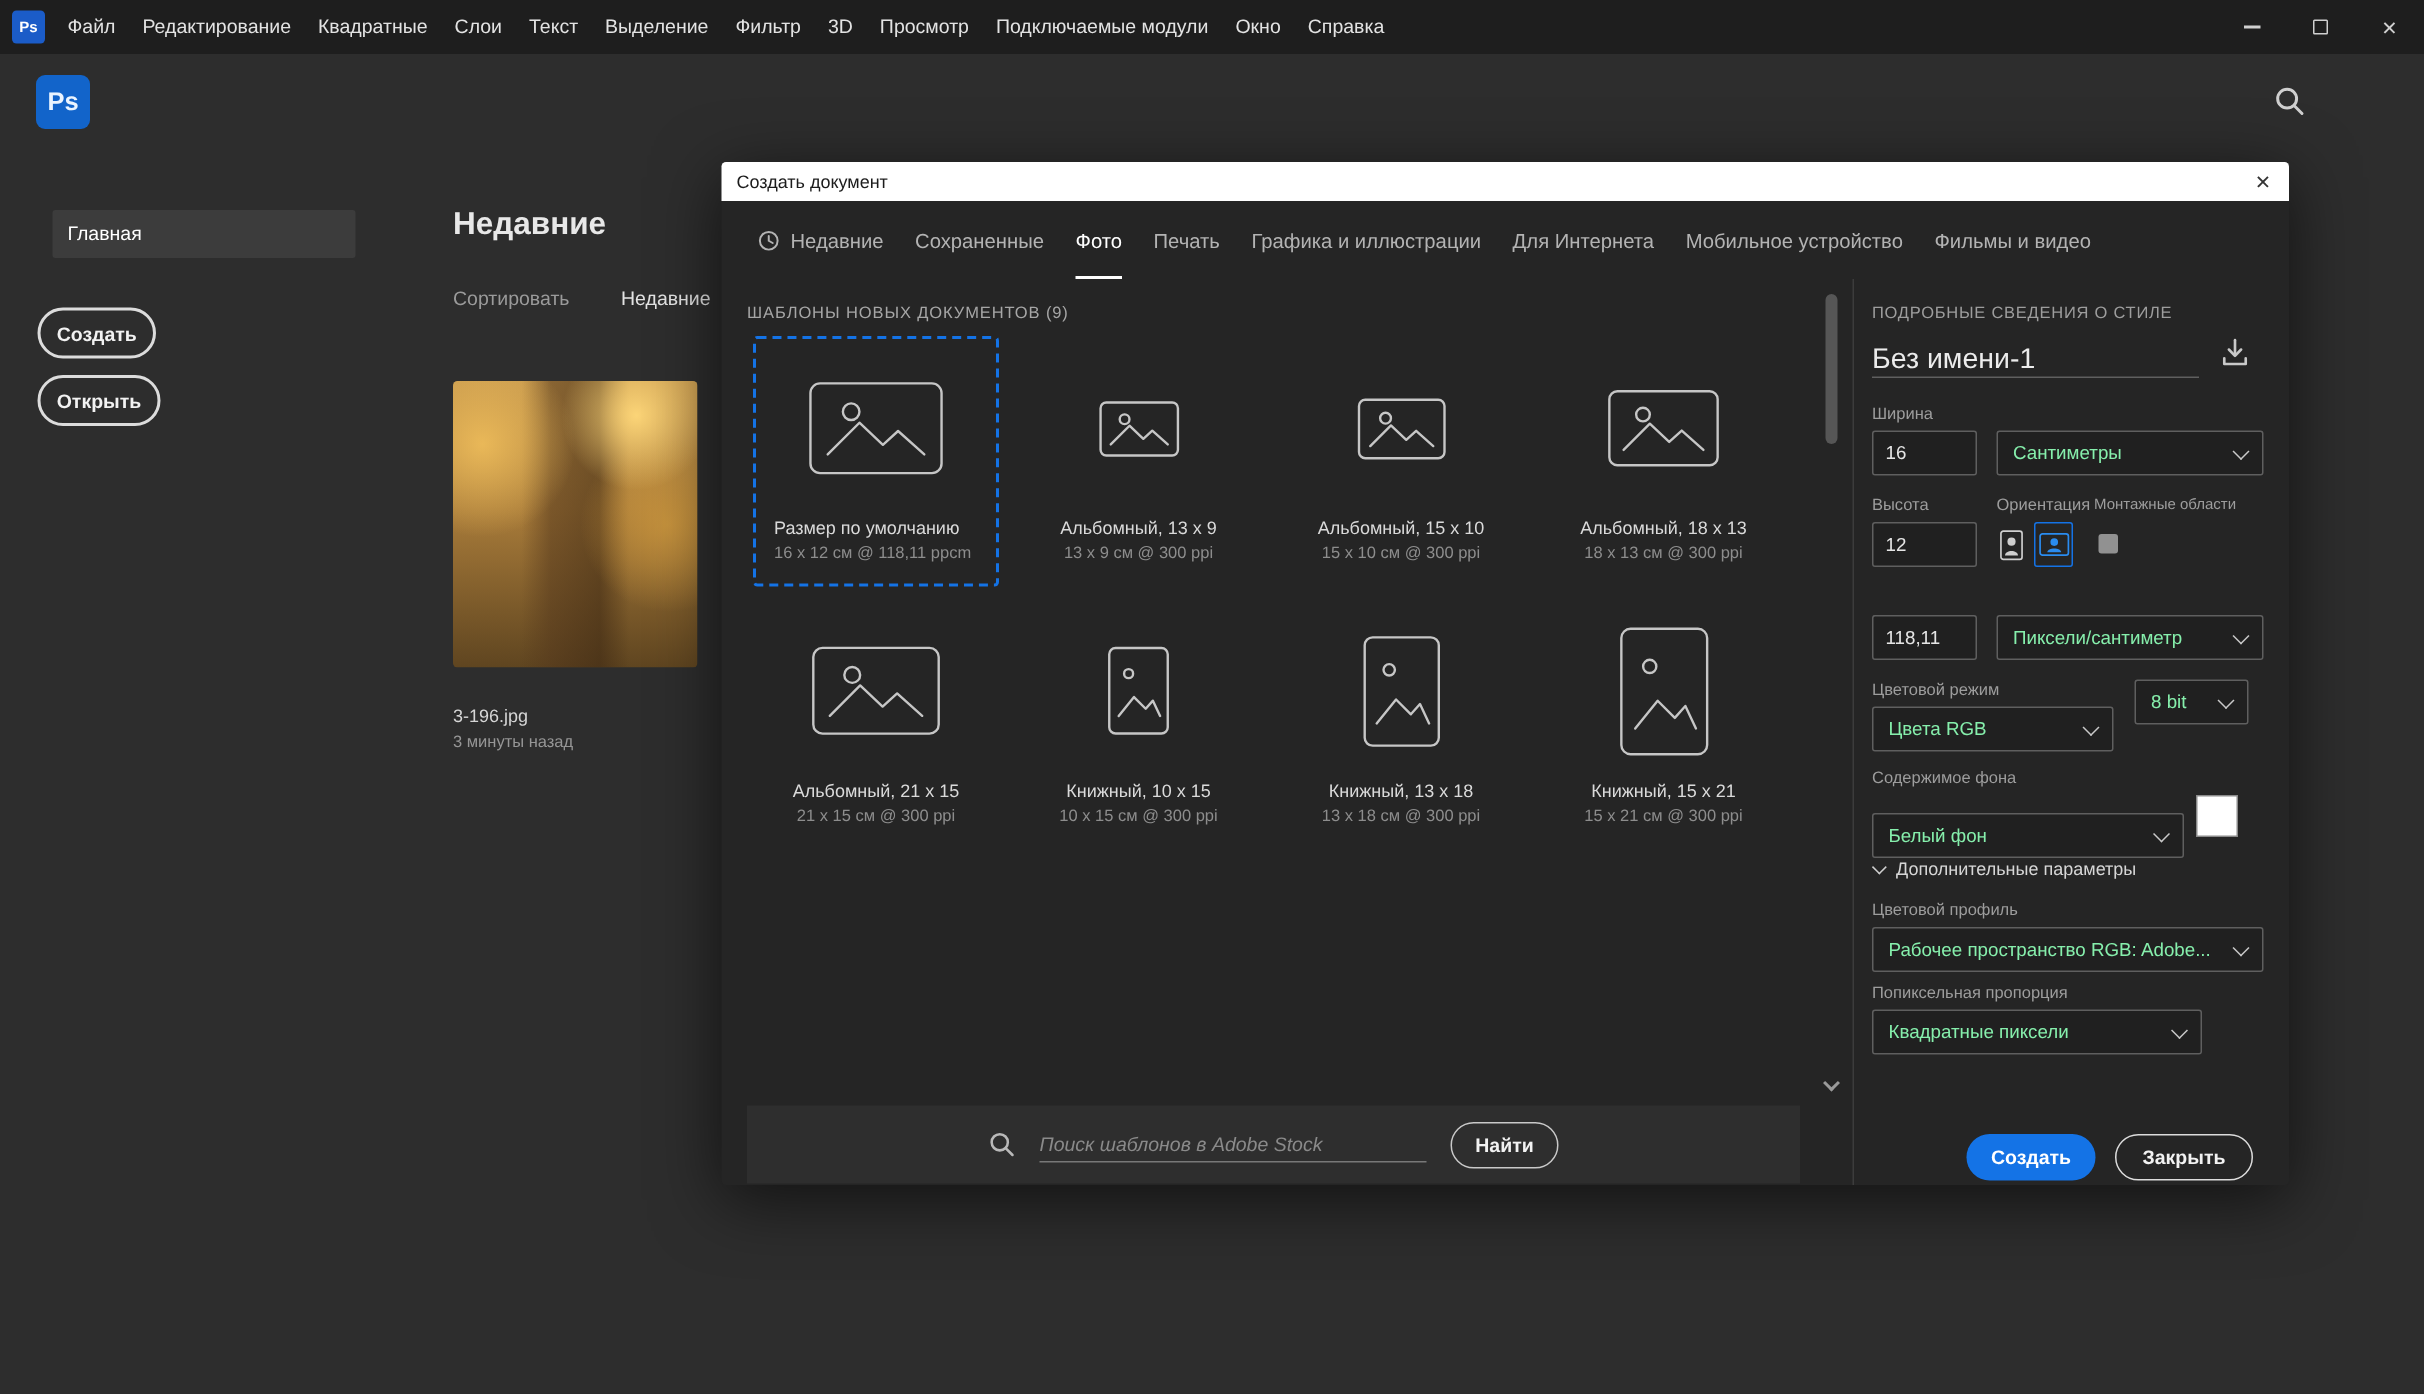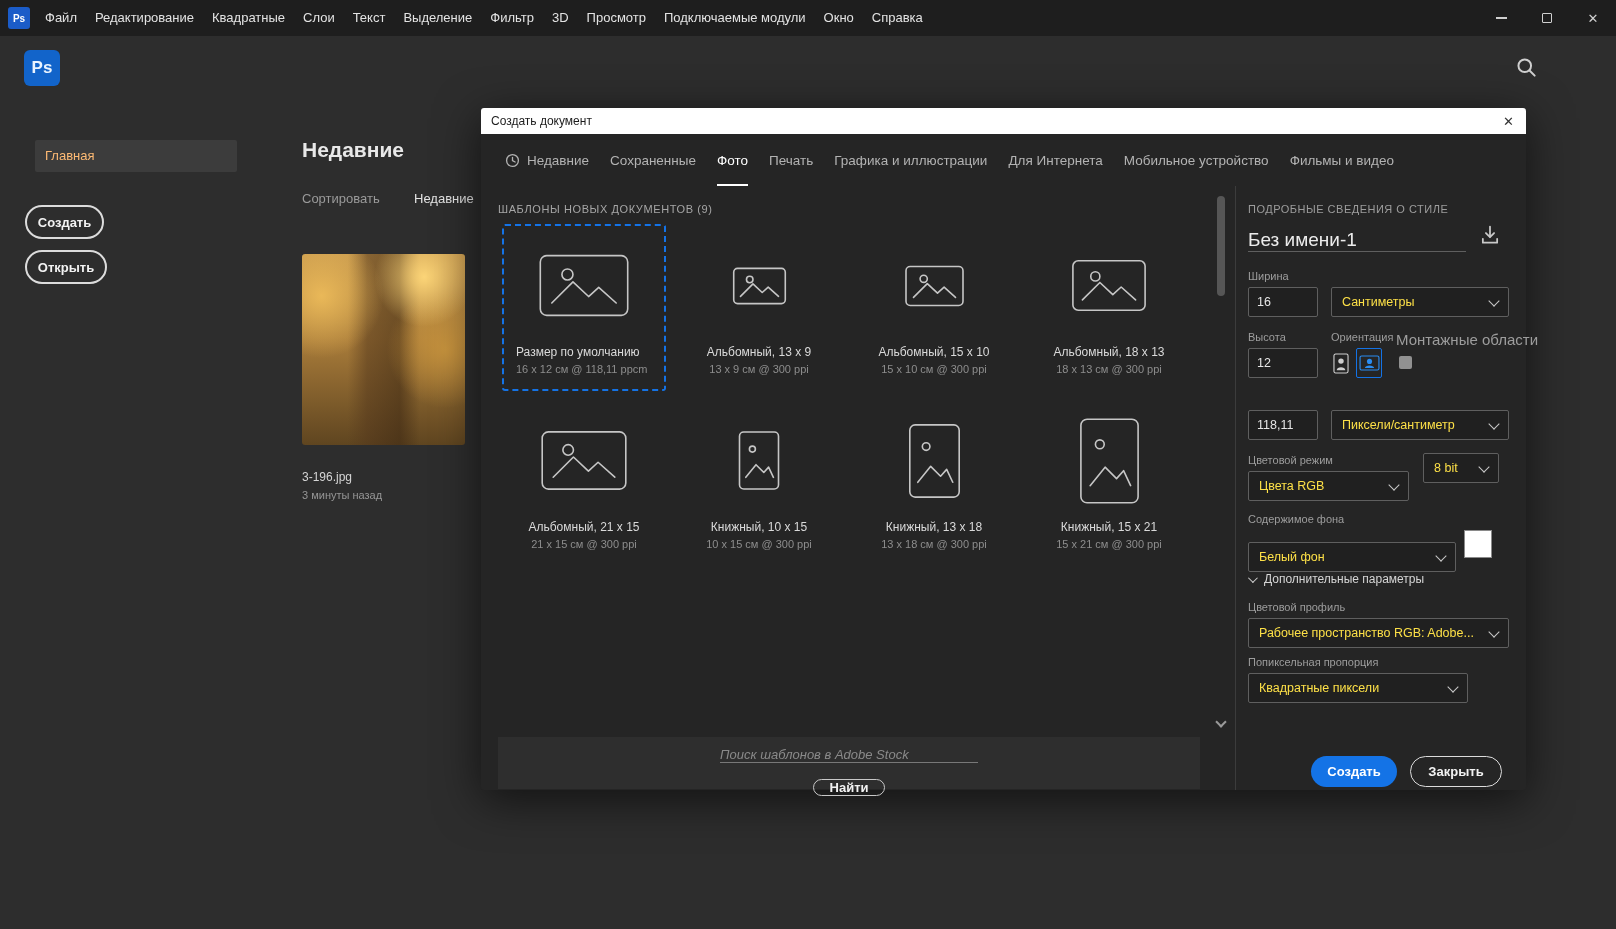--- a/index.html
+++ b/index.html
@@ -33,21 +33,21 @@
   .ps-logo {
     position:absolute; left:24px; top:50px; width:36px; height:36px; border-radius:6px;
     background:#1264ca; color:#eaf4ff; font-size:17px; font-weight:700;
     display:flex; align-items:center; justify-content:center;
   }
   .hdr-search { position:absolute; left:1516px; top:57px; width:21px; height:21px; color:#cfcfcf; cursor:pointer; }
 
   
   .nav-item {
     position:absolute; left:35px; top:140px; width:202px; height:32px;
-    background:#3c3c3c; border-radius:2px; font-size:13px; color:#fdba74;
+    background:#3c3c3c; border-radius:2px; font-size:13px; color:#ffffff;
     line-height:32px; padding-left:10px; cursor:pointer;
   }
   .pill {
     display:flex; align-items:center; justify-content:center;
     background:transparent; border:2px solid #dcdcdc; border-radius:17px;
     color:#f2f2f2; font-size:13px; font-weight:600; font-family:inherit; cursor:pointer;
   }
   .btn-create { position:absolute; left:25px; top:205px; width:79px; height:34px; }
   .btn-open   { position:absolute; left:25px; top:250px; width:82px; height:34px; }
   .recent-title { position:absolute; left:302px; top:138px; font-size:21px; font-weight:700; color:#e8e8e8; }
@@ -108,40 +108,40 @@
   .vscroll { position:absolute; left:735px; top:84px; width:10px; height:540px; }
   .vthumb { position:absolute; left:1px; top:4px; width:8px; height:100px; background:#565656; border-radius:4px; }
   .vchev {
     position:absolute; left:736px; top:610px; width:8px; height:8px;
     border-right:2px solid #9a9a9a; border-bottom:2px solid #9a9a9a;
     transform:rotate(45deg); cursor:pointer;
   }
 
   .search-band {
     position:absolute; left:17px; top:629px; width:702px; height:52px; background:#2e2e2e;
-    display:flex; align-items:center; justify-content:center; gap:16px;flex-direction:column;
+    display:flex; align-items:center; justify-content:center; gap:16px;
   }
   .band-search-icon { width:18px; height:18px; color:#b9b9b9; }
   .stock-input {
     width:258px; height:24px; background:transparent; border:none; outline:none;
     border-bottom:1px solid #787878; font-size:13px; color:#dddddd; font-family:inherit;
   }
   .stock-input::placeholder { color:#8a8a8a; font-style:italic; }
   .btn-find { width:72px; height:31px; border-radius:16px; border:1.5px solid #c9c9c9; }
 
   
   .panel { position:absolute; left:754px; top:78px; width:278px; height:604px; border-left:1px solid #3c3c3c; }
   .plabel { position:absolute; font-size:11px; color:#9d9d9d; white-space:nowrap; }
   .inp {
     position:absolute; height:30px; background:#202020; border:1px solid #5f5f5f; border-radius:2px;
     padding:0 8px; font-size:12.5px; color:#e5e5e5; font-family:inherit; outline:none;
   }
   .sel {
     position:absolute; height:30px; background:#202020; border:1px solid #5f5f5f; border-radius:2px;
-    line-height:28px; padding:0 11px 0 10px; font-size:12.5px; color:#fde047;
+    line-height:28px; padding:0 11px 0 10px; font-size:12.5px; color:#86efac;
     white-space:nowrap; overflow:hidden; cursor:pointer;
   }
   .sel::after {
     content:""; position:absolute; right:10px; top:9px; width:7px; height:7px;
     border-right:1.6px solid #c9c9c9; border-bottom:1.6px solid #c9c9c9; transform:rotate(45deg);
   }
   .docname {
     position:absolute; left:12px; top:42px; width:218px; height:24px;
     background:transparent; border:none; outline:none; border-bottom:1px solid #5f5f5f;
     font-size:19px; color:#ececec; font-family:inherit;
@@ -376,21 +376,21 @@
     <svg class="save-icon">
         <use href="#i-save"></use>
       </svg>
 
     <div class="plabel" style="left:12px; top:84px;">Ширина</div>
     <input class="inp" style="left: 12px; top: 101px; width: 70px;" value="16">
     <div class="sel" style="left:95px; top:101px; width:178px;">Сантиметры</div>
 
     <div class="plabel" style="left:12px; top:145px;">Высота</div>
     <div class="plabel" style="left:95px; top:145px;">Ориентация</div>
-    <div class="plabel" style="left:160px; top:145px; font-size:15px;">Монтажные области</div>
+    <div class="plabel" style="left:160px; top:145px; font-size:10px;">Монтажные области</div>
     <input class="inp" style="left: 12px; top: 162px; width: 70px;" value="12">
     <div class="orient" style="left:92px; top:162px;">
       <svg width="16" height="21" style="color:#cfcfcf">
           <use href="#i-person-port"></use>
         </svg>
     </div>
     <div class="orient active" style="left:120px; top:162px;">
       <svg width="21" height="16" style="color:#2a8cf0">
           <use href="#i-person-land"></use>
         </svg>

